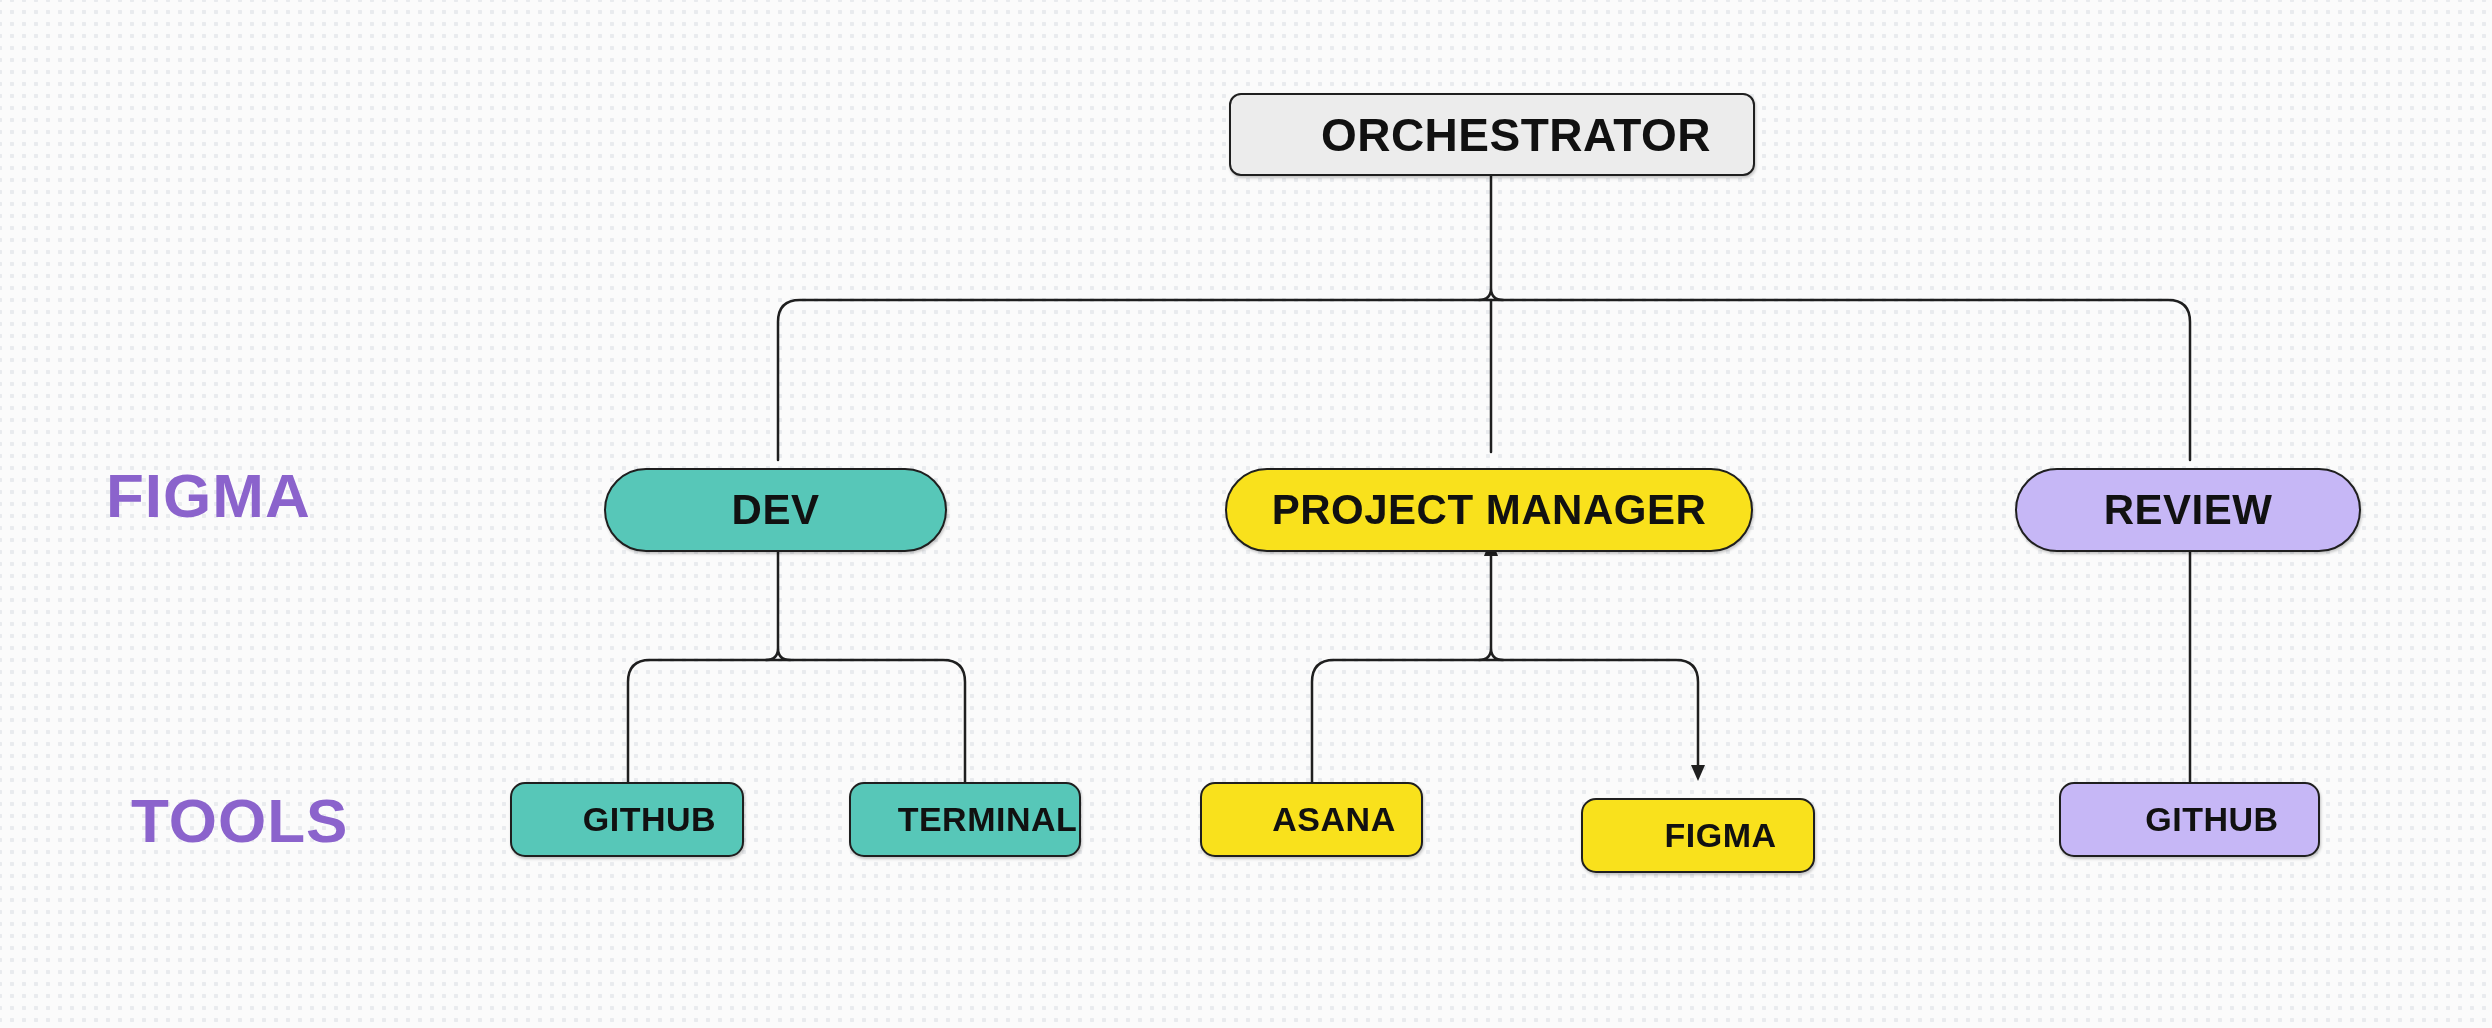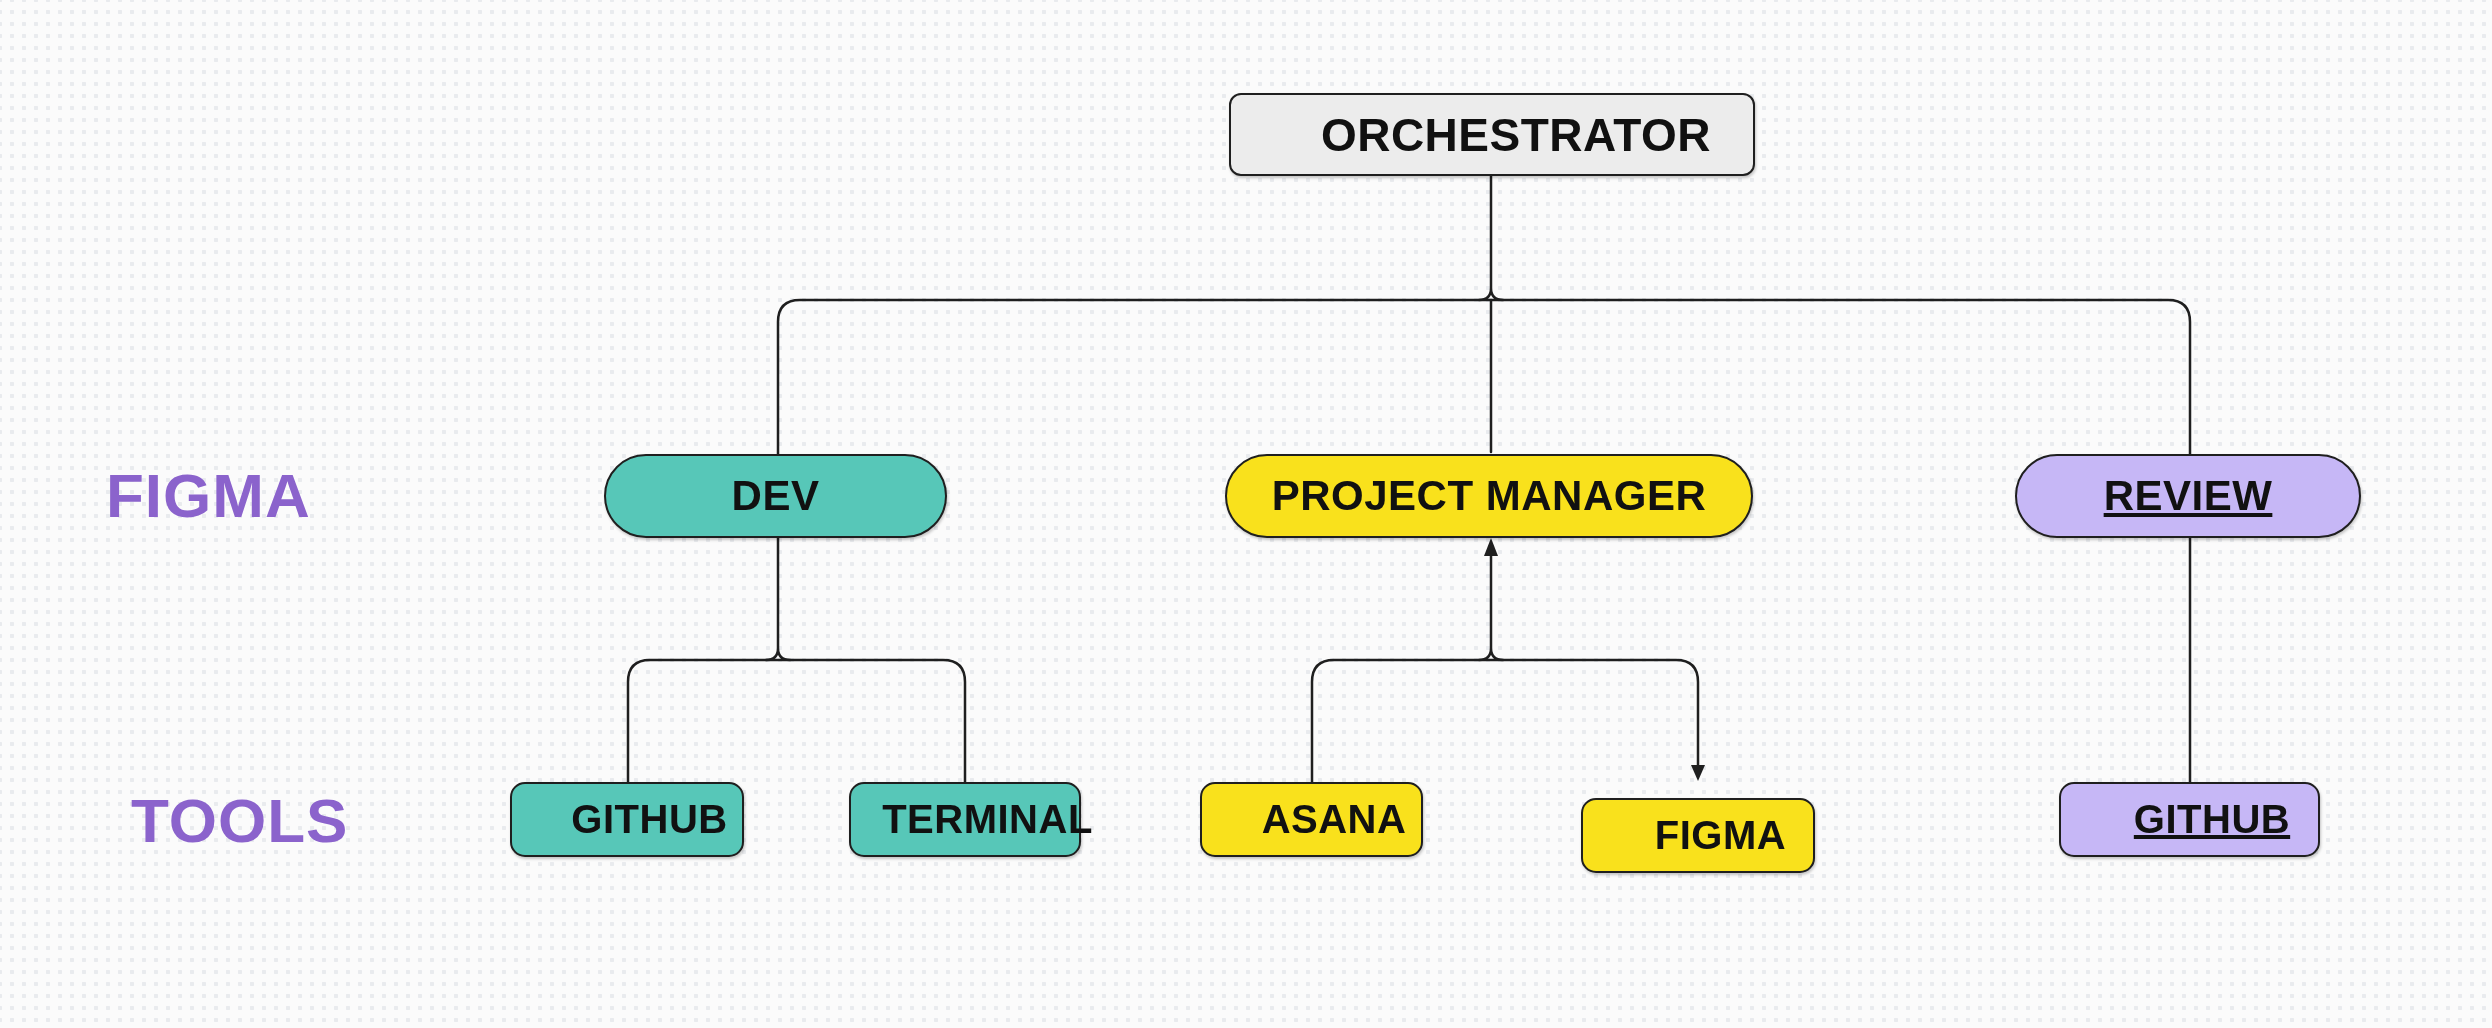--- a/index.html
+++ b/index.html
@@ -26,28 +26,28 @@
     box-sizing:border-box;
     color:#111111;
     font-weight:700;
     letter-spacing:0.5px;
     box-shadow:1px 2px 3px rgba(0,0,0,0.22);
     white-space:nowrap;
   }
   .node.gray{background:#ECECEC;padding-left:48px;}
   .node.teal{background:#57C7B8;}
   .node.yellow{background:#F9E11C;}
-  .node.lavender{background:#C6B7F6;text-decoration:underline;}
+  .node.lavender{background:#C6B7F6;}
 
   .orchestrator{left:1229px;top:93px;width:526px;height:83px;border-radius:12px;font-size:46px;}
-  .agent{top:454px;height:84px;border-radius:42px;font-size:42px;}
+  .agent{top:468px;height:84px;border-radius:42px;font-size:42px;}
   .agent.dev{left:604px;width:343px;}
   .agent.pm{left:1225px;width:528px;}
   .agent.review{left:2015px;width:346px;}
-  .tool{top:782px;height:75px;border-radius:15px;font-size:40px;padding-left:45px;}
+  .tool{top:782px;height:75px;border-radius:15px;font-size:34px;padding-left:45px;}
   .tool.t-github-dev{left:510px;width:234px;}
   .tool.t-terminal{left:849px;width:232px;}
   .tool.t-asana{left:1200px;width:223px;}
   .tool.t-figma{left:1581px;width:234px;margin-top:16px;}
   .tool.t-github-review{left:2059px;width:261px;}
 
   .row-label{
     position:absolute;
     color:#8B63CC;
     font-weight:700;

